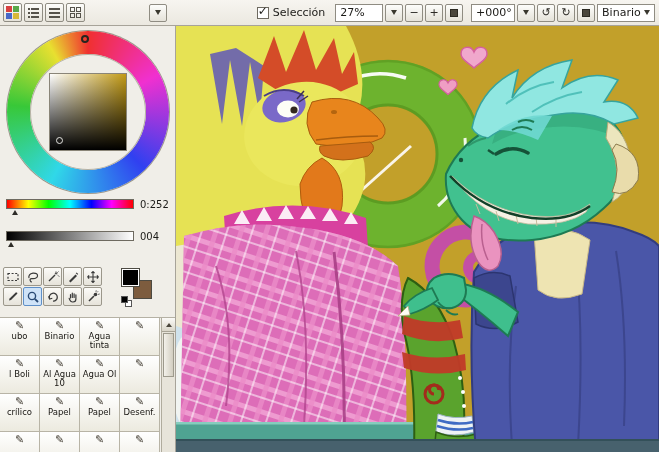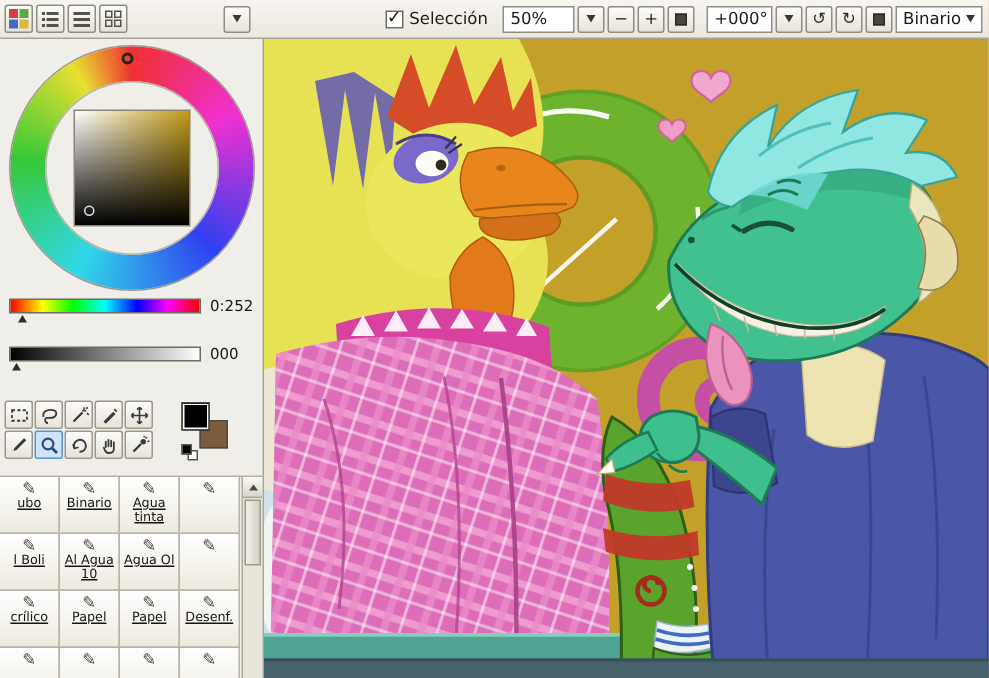--- a/index.html
+++ b/index.html
@@ -64,21 +64,21 @@
   .sw-bg{position:absolute;left:12px;top:12px;width:19px;height:19px;background:#7d5c3e;border:1px solid #4c4a42;z-index:1;}
   .sw-mini{position:absolute;left:0;top:28px;width:12px;height:12px;}
   .sw-mini i{position:absolute;left:0;top:0;width:7px;height:7px;background:#000;border:1px solid #555;z-index:2;}
   .sw-mini b{position:absolute;left:4px;top:4px;width:7px;height:7px;background:#fff;border:1px solid #555;z-index:1;}
 
   .brushes{position:relative;flex:1;margin-top:4px;border-top:1px solid #b5b1a4;overflow:hidden;}
   .bgrid{display:grid;grid-template-columns:repeat(4,40px);grid-auto-rows:38px;width:161px;}
   .bcell{border:1px solid #b8b4a6;margin:-1px 0 0 -1px;background:linear-gradient(#ffffff,#eceadf);
          display:flex;flex-direction:column;align-items:center;padding-top:2px;overflow:hidden;}
   .bicon{font-size:11px;line-height:12px;color:#4a443a;}
-  .blabel{font-size:8.5px;line-height:9px;color:#171511;text-align:center;word-break:break-word;padding:0 1px;text-decoration:underline;}
+  .blabel{font-size:8.5px;line-height:9px;color:#171511;text-align:center;word-break:break-word;padding:0 1px;}
   .bscroll{position:absolute;top:0;right:0;width:14px;bottom:0;background:#e7e4da;border-left:1px solid #b0ac9e;}
   .bs-up{height:14px;background:linear-gradient(#fbfaf7,#d9d5c9);border-bottom:1px solid #a8a496;display:flex;align-items:center;justify-content:center;}
   .uarr{width:0;height:0;border-left:3.5px solid transparent;border-right:3.5px solid transparent;border-bottom:4.5px solid #4a463c;}
   .bs-thumb{height:44px;background:linear-gradient(90deg,#f3f1ea,#d2cec1);border:1px solid #9d9a8d;margin:1px;}
 
   
   .canvas{position:absolute;left:176px;top:26px;width:483px;height:426px;background:#c2a02a;}
   .canvas svg{display:block;}
 </style>
 </head>
@@ -121,21 +121,21 @@
   </button>
 
   <label class="cbwrap" style="margin-left:88px">
     <span class="cb">
         <span>✓</span>
       </span>
     <span>Selección</span>
   </label>
 
   <div class="field" style="width:48px;margin-left:8px">
-    <span>50%</span>
+    <span>27%</span>
   </div>
   <button class="btn tbtn">
       <span class="darr"></span>
     </button>
   <button class="btn tbtn">
       <span>−</span>
     </button>
   <button class="btn tbtn">
       <span>+</span>
     </button>
@@ -181,21 +181,21 @@
         <div class="sbar hue"></div>
         <div class="smk" style="left:6px"></div>
       </div>
       <span class="sval">0:252</span>
     </div>
     <div class="srow">
       <div class="sbarwrap">
         <div class="sbar bw"></div>
         <div class="smk" style="left:2px"></div>
       </div>
-      <span class="sval">000</span>
+      <span class="sval">004</span>
     </div>
   </div>
 
   <div class="tools">
     <div class="trow">
       <button class="tbtn2">
         <svg width="14" height="14" viewBox="0 0 14 14">
             <rect x="2" y="3.5" width="10" height="7" fill="none" stroke="#3a3a3a" stroke-width="1.2" stroke-dasharray="2,1.6"></rect>
           </svg>
       </button>

